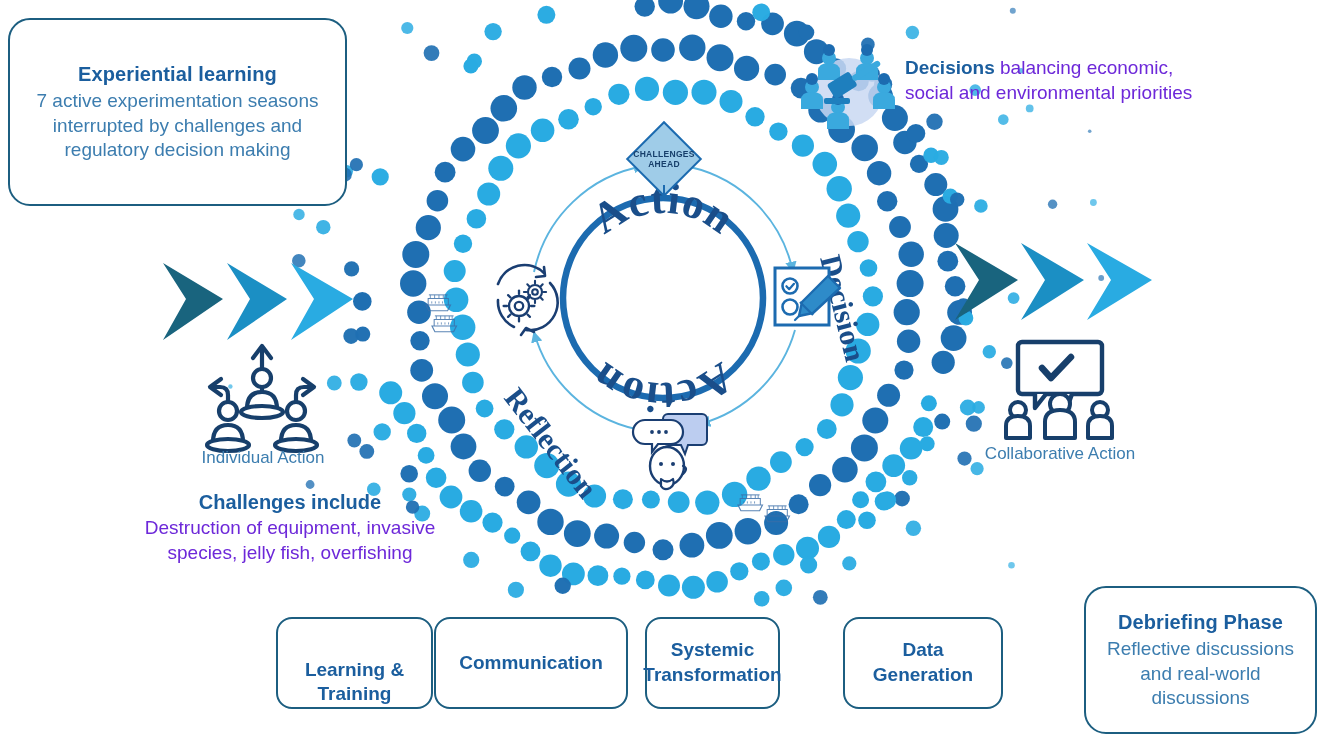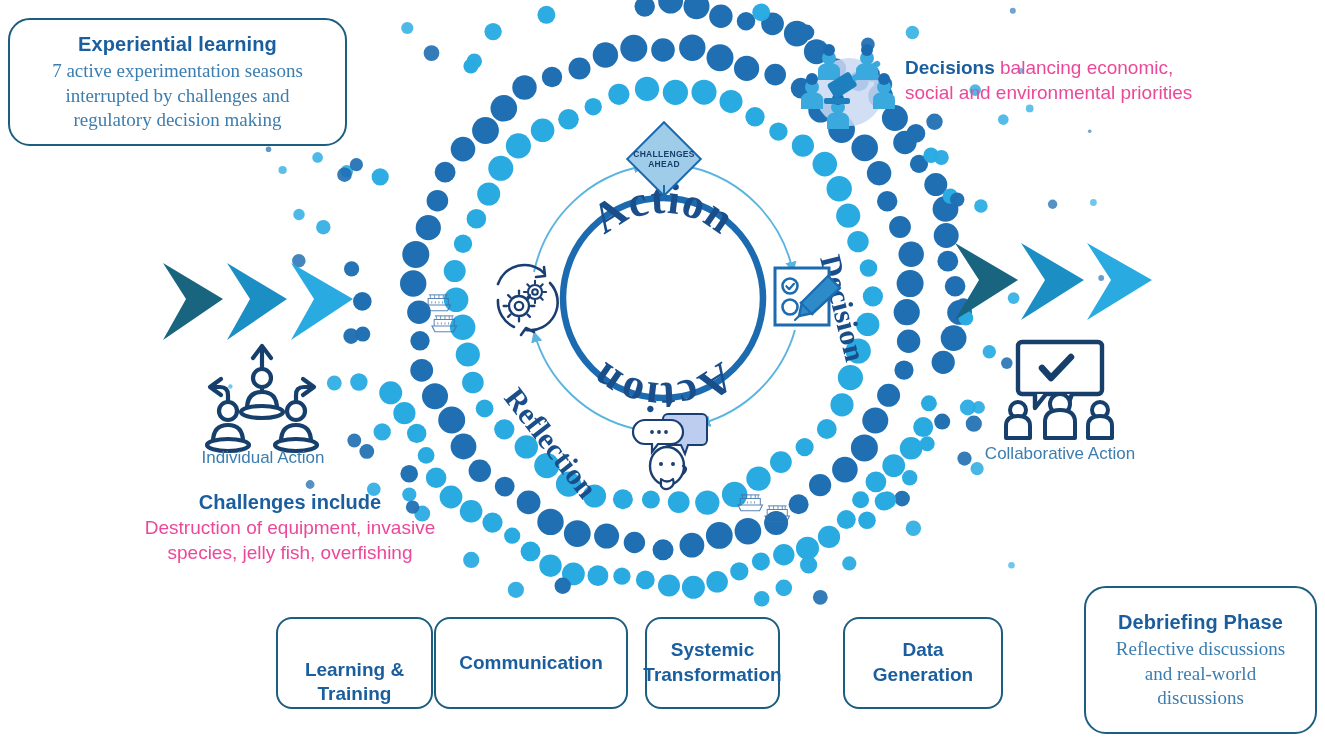--- a/index.html
+++ b/index.html
@@ -22,44 +22,44 @@
     display:flex;flex-direction:column;
     align-items:center;justify-content:center;
     text-align:center;
     line-height:1.28;
   }
   .callout .hd{
     font-weight:bold;font-size:20px;color:#1B5E9E;margin-bottom:2px;
     letter-spacing:.1px;
   }
   .callout .bd{font-size:19px;color:#3C7DAF;}
-  .callout .bd div{white-space:nowrap;font-family:Liberation Serif, serif;}
-
-  #box-experiential{left:8px;top:18px;width:339px;height:128px;padding:21px 10px;}
+  .callout .bd div{white-space:nowrap;}
+
+  #box-experiential{left:8px;top:18px;width:339px;height:188px;padding:21px 10px;}
   #box-debriefing{left:1084px;top:586px;width:233px;height:148px;padding:12px 10px;}
   #box-debriefing .hd{font-size:20px;}
   #box-debriefing .bd{font-size:19px;}
 
   
   .pill{
     position:absolute;top:617px;height:92px;
     border:2.5px solid #1C5E80;border-radius:16px;background:#fff;
     box-sizing:border-box;
     display:flex;align-items:center;justify-content:center;text-align:center;
     font-weight:bold;font-size:19px;color:#1B5E9E;line-height:1.3;
   }
   #pill-learning{left:276px;width:157px;align-items:flex-end;}
   #pill-communication{left:434px;width:194px;}
   #pill-systemic{left:645px;width:135px;}
   #pill-data{left:843px;width:160px;}
 
   
   .ftext{position:absolute;text-align:center;line-height:1.3;}
   .ftext .hd{font-weight:bold;color:#1B5E9E;}
-  .ftext .bd{color:#ec4899;}
+  .ftext .bd{color:#6d28d9;}
 
   #txt-decisions{left:905px;top:56px;width:300px;text-align:left;font-size:19px;}
   #txt-decisions .hd{display:inline;}
   #txt-decisions .bd{display:inline;}
 
   #txt-challenges{left:120px;top:489px;width:340px;font-size:19px;}
   #txt-challenges .hd{font-size:20px;display:block;margin-bottom:1px;}
 
   .caption{position:absolute;font-size:17px;color:#3C7DAF;text-align:center;}
   #cap-individual{left:158px;top:448px;width:210px;}

